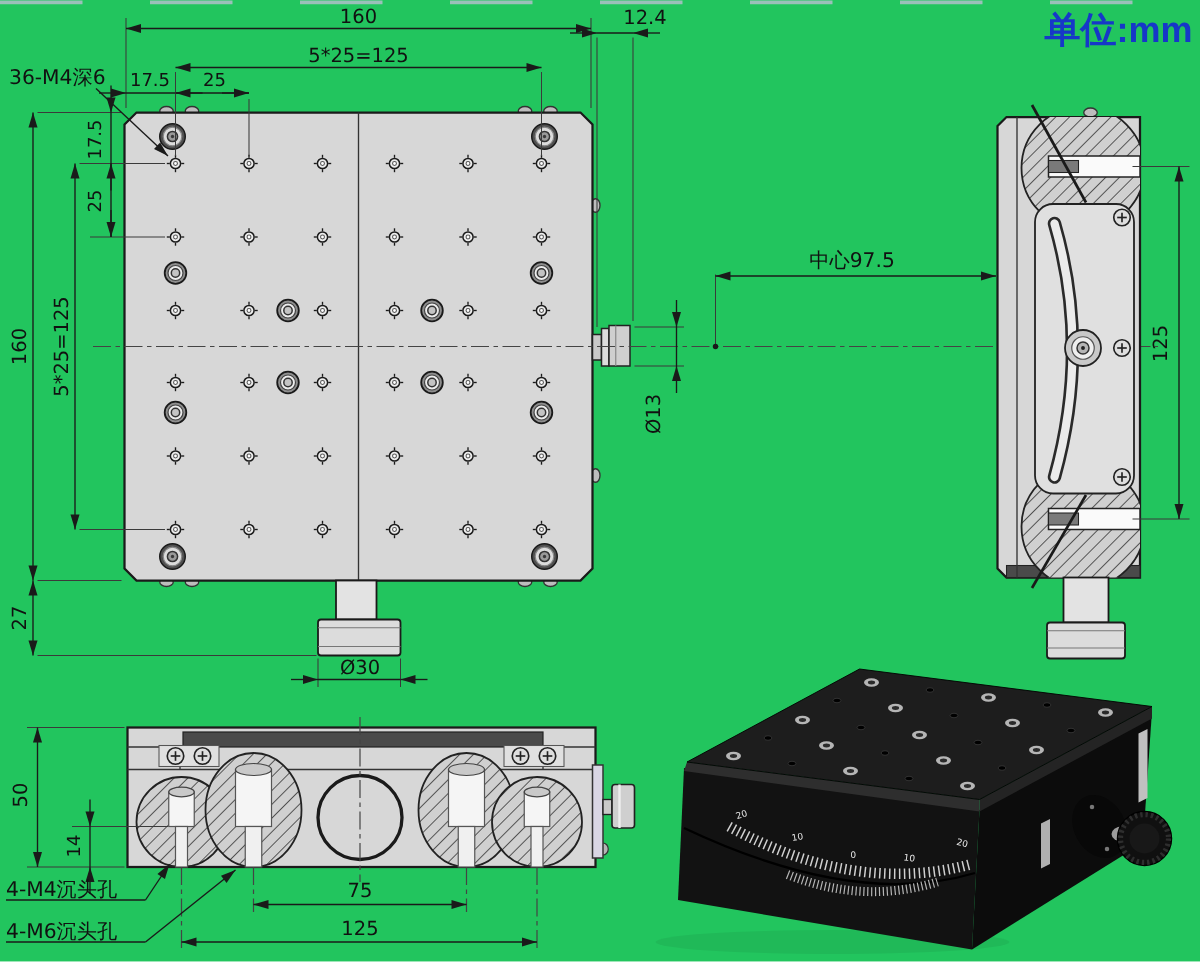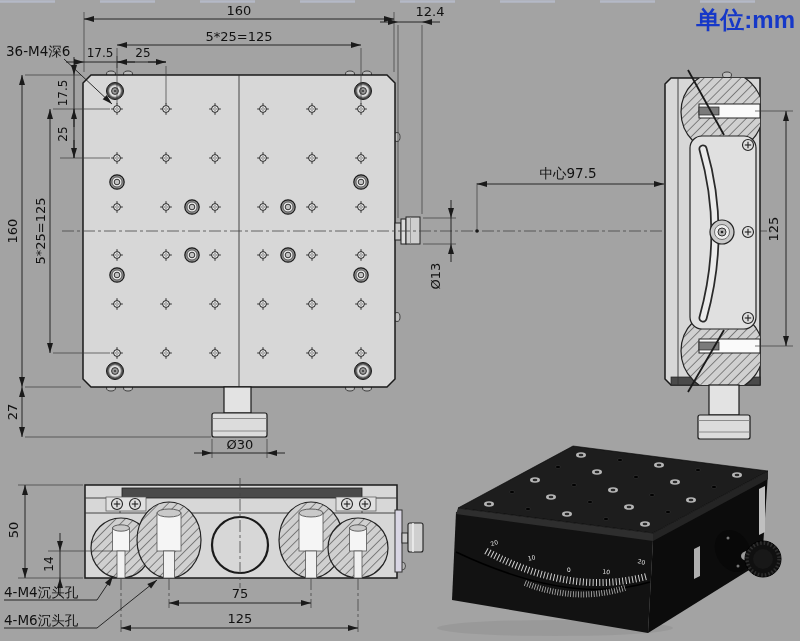--- a/index.html
+++ b/index.html
@@ -1,16 +1,16 @@
 <!DOCTYPE html>
 <html><head>
 <meta charset="utf-8">
 <style>
   html,body{margin:0;padding:0;background:#fff;}
-  #page{position:relative;width:800px;height:641px;background:#a3a3a3;overflow:hidden;
+  #page{position:relative;width:800px;height:641px;background:#22c55e;overflow:hidden;
         font-family:"DejaVu Sans",sans-serif;}
   svg{position:absolute;left:0;top:0;}
   .thin{stroke:#333;stroke-width:0.9;fill:none;}
   .ext{stroke:#3a3a3a;stroke-width:0.7;fill:none;}
   .dim{stroke:#1a1a1a;stroke-width:0.9;fill:none;}
   .both{marker-start:url(#arr);marker-end:url(#arr);}
   .tip{marker-end:url(#arr);}
   .cl{stroke:#444;stroke-width:0.8;fill:none;stroke-dasharray:12 3 3 3;}
   .dt{font:13px "DejaVu Sans",sans-serif;fill:#111;text-anchor:middle;}
   .dts{font:12px "DejaVu Sans",sans-serif;fill:#111;text-anchor:middle;}

